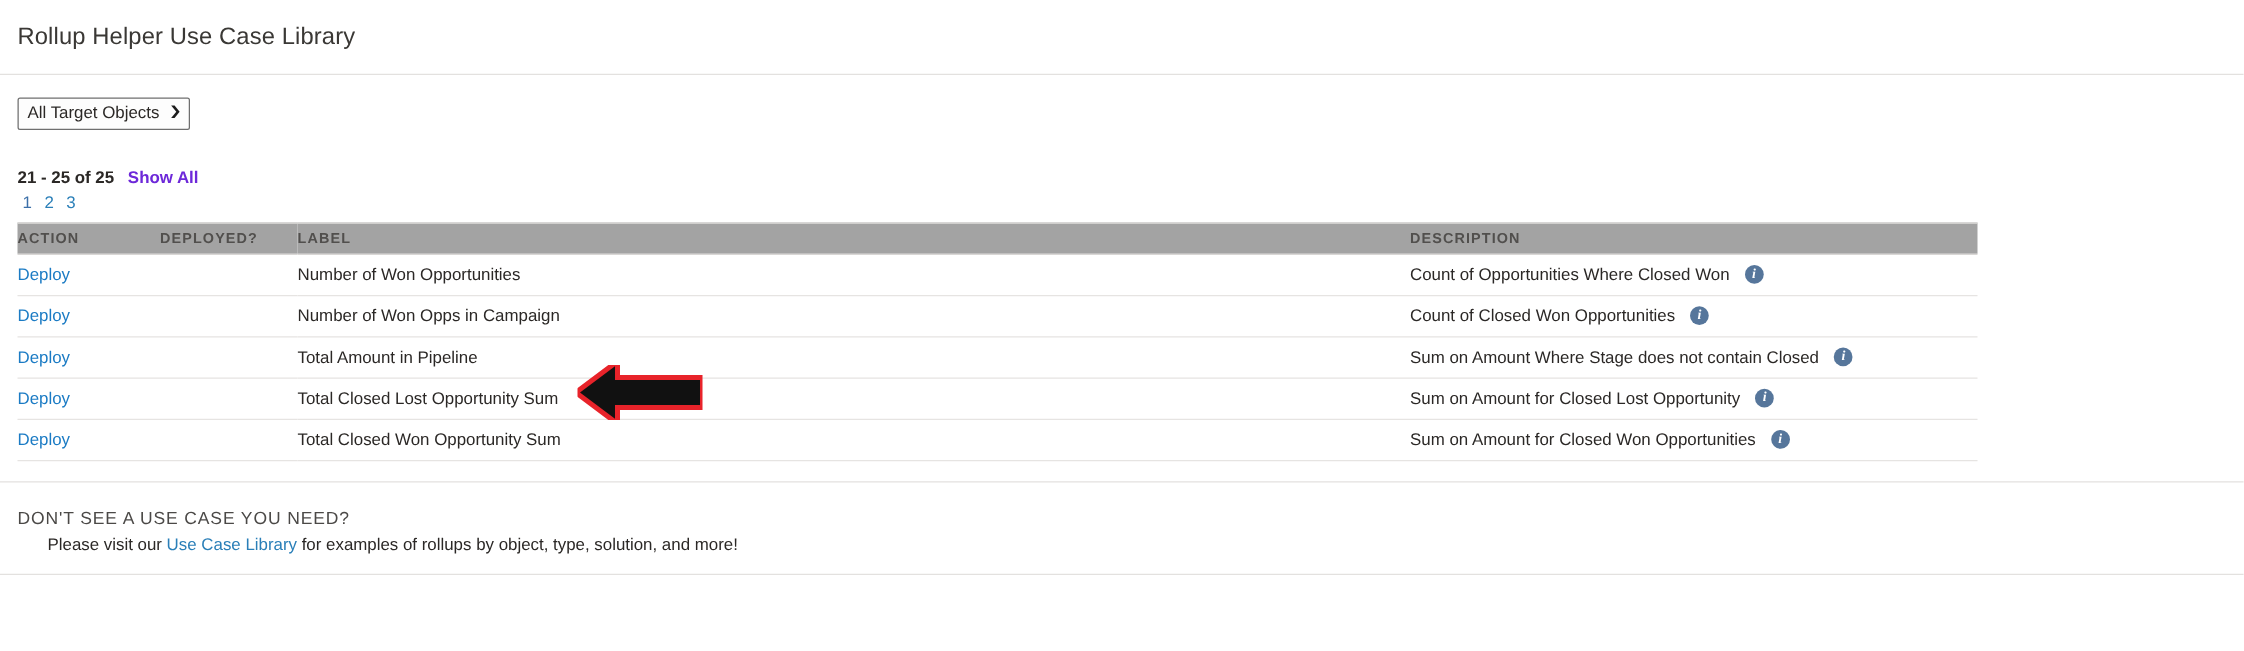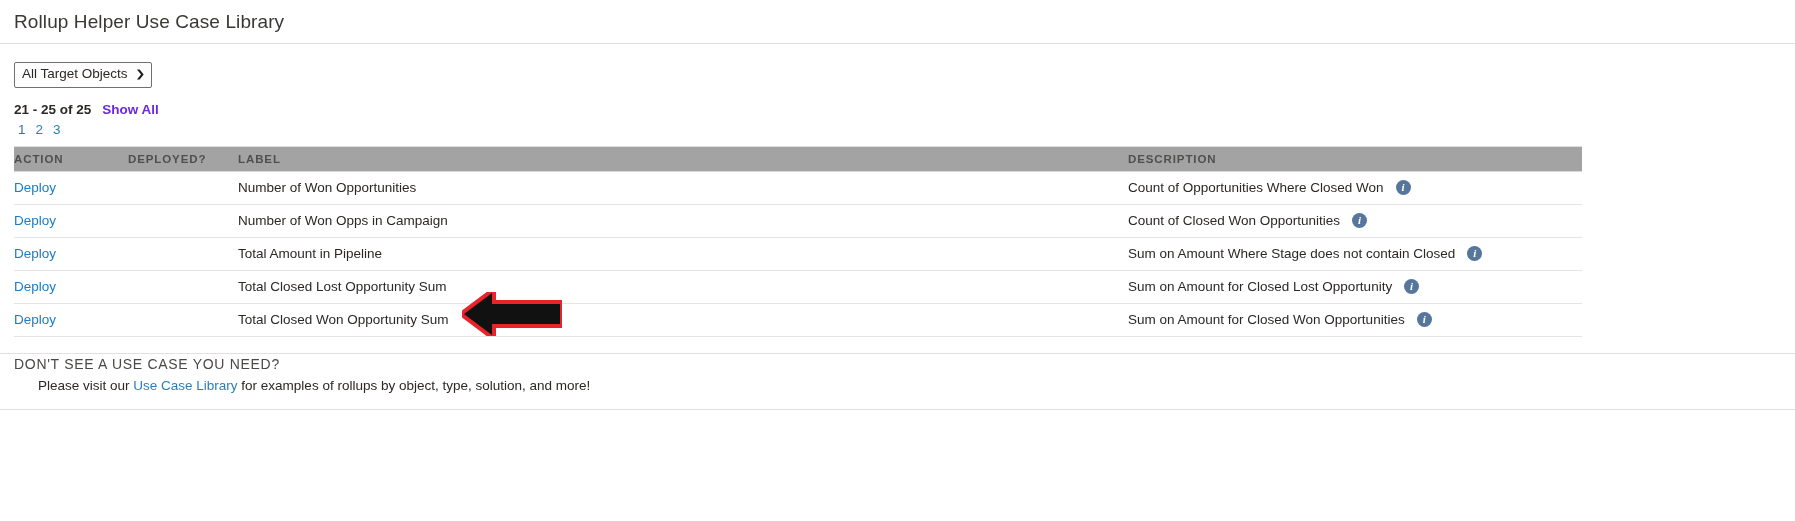--- a/index.html
+++ b/index.html
@@ -10,21 +10,21 @@
   body {
     width: 1795px;
     height: 521px;
     font-family: "Liberation Sans", sans-serif;
     color: #2b2826;
     overflow: hidden;
     position: relative;
   }
 
   .page-title-bar {
-    height: 44px;
+    height: 60px;
     display: flex;
     align-items: center;
     padding: 0 0 0 14px;
     border-bottom: 1px solid #e3e1df;
     box-sizing: border-box;
   }
   .page-title {
     font-size: 19px;
     font-weight: 400;
     color: #3a3835;
@@ -34,21 +34,21 @@
   .intro-wrap {
     padding: 18px 0 0 14px;
   }
   .intro-text {
     font-size: 13.5px;
     color: #3e3b39;
     margin: 0 0 14px 0;
   }
   .intro-text b { font-weight: bold; color: #2b2826; }
 
-  .select-row { margin-bottom: 14px; }
+  .select-row { margin-bottom: 30px; }
   .fake-select {
     display: inline-flex;
     align-items: center;
     gap: 8px;
     border: 1px solid #6f6f6f;
     background: #fdfdfd;
     border-radius: 2px;
     padding: 3px 7px 4px 7px;
     font-size: 13.5px;
     color: #2b2826;
@@ -149,21 +149,21 @@
     font-family: "Liberation Serif", serif;
     font-size: 11px;
     font-weight: bold;
     font-style: italic;
     line-height: 1;
     cursor: pointer;
   }
 
   .footer-wrap {
     margin-top: 16px;
-    padding: 2px 0 16px 14px;
+    padding: 20px 0 16px 14px;
     border-top: 1px solid #e3e1df;
     border-bottom: 1px solid #e3e1df;
   }
   .footer-heading {
     font-size: 14px;
     letter-spacing: 0.7px;
     color: #4b4947;
     margin-bottom: 6px;
   }
   .footer-line {

